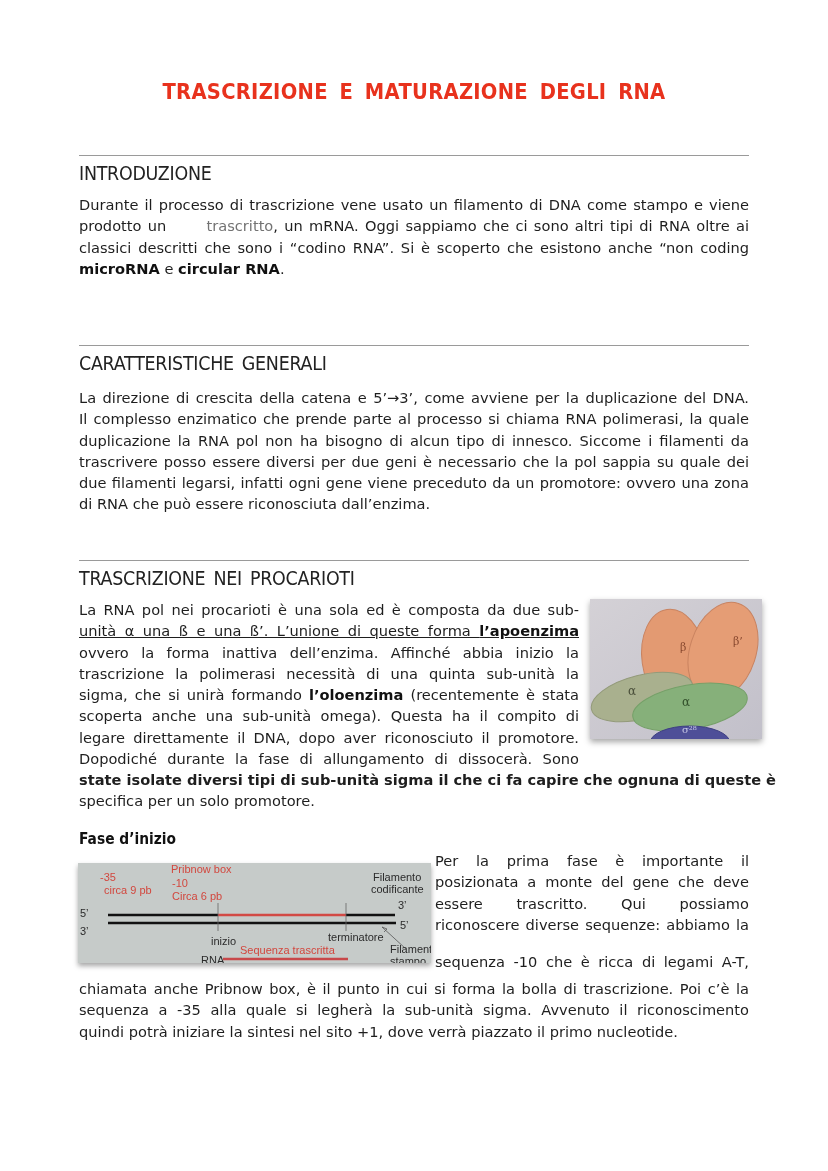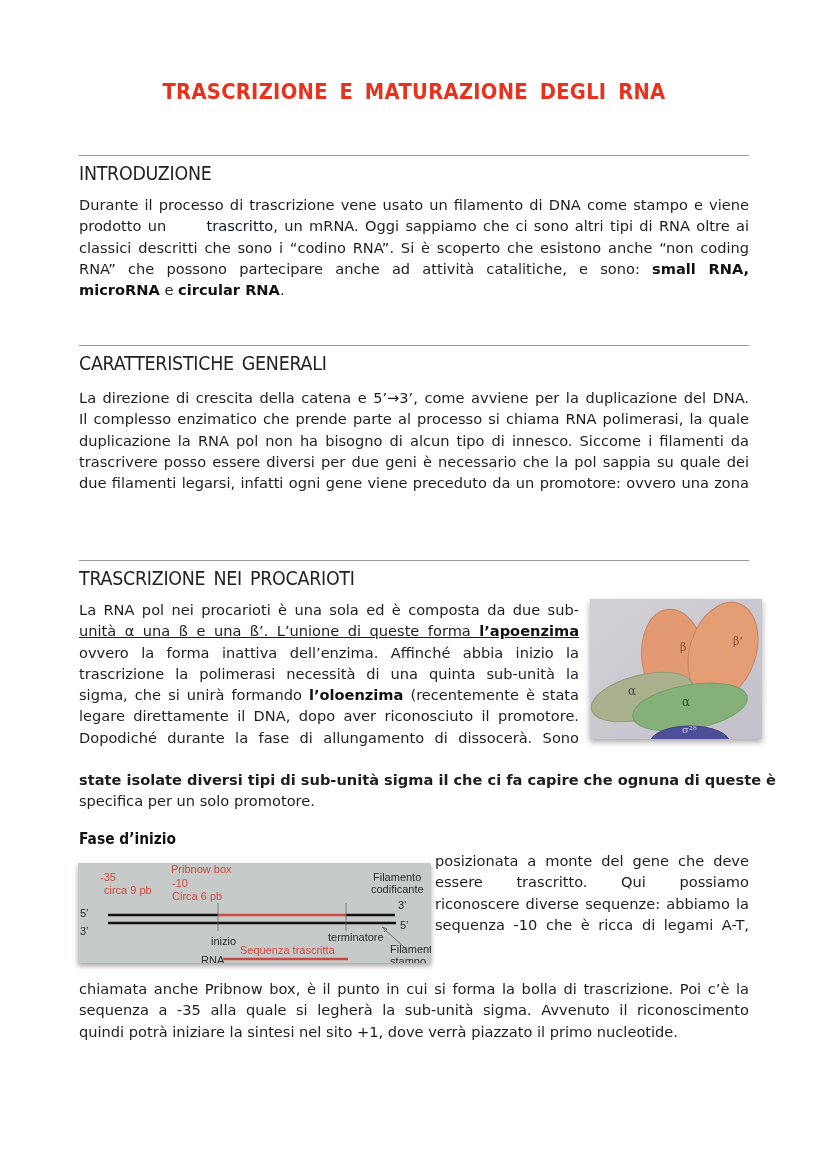--- a/index.html
+++ b/index.html
@@ -9,21 +9,21 @@
   .title { position: absolute; left: 0; width: 828px; top: 80px; text-align: center;
            font-family: "DejaVu Sans", sans-serif; font-size: 21px; font-weight: bold;
            color: #e8321d; letter-spacing: 0.3px; word-spacing: 5px; transform: scaleX(0.93); transform-origin: center; }
   .rule { position: absolute; left: 79px; width: 670px; height: 1px; background: #9a9a9a; }
   .h { position: absolute; left: 79px; font-family: "DejaVu Sans", sans-serif; font-size: 19px;
        color: #222; letter-spacing: -0.3px; word-spacing: 3px; transform: scaleX(0.92); transform-origin: left; white-space: nowrap; }
   .p { position: absolute; left: 79px; width: 670px; font-family: "DejaVu Sans", sans-serif;
        font-size: 14.6px; line-height: 21.3px; text-align: justify; color: #1e1e1e; }
   .p .ln { display: block; white-space: nowrap; text-align-last: justify; text-align: justify; }
   .p .ln.last { text-align-last: left; }
-  .red { color: #0f172a; margin-left: 34px; }
+  .red { color: #737373; margin-left: 34px; }
   b { font-weight: bold; color: #111; }
   .subh { position: absolute; left: 79px; top: 830px; font-family: "DejaVu Sans", sans-serif;
           font-size: 15px; font-weight: bold; color: #111; transform: scaleX(0.92); transform-origin: left; }
   
   .fig1 { position: absolute; left: 590px; top: 599px; width: 172px; height: 140px; background: #c9c7d0;
           box-shadow: 0 3px 6px rgba(0,0,0,0.35); overflow: hidden; }
   
   .fig2 { position: absolute; left: 78px; top: 863px; width: 353px; height: 100px; background: #c6cbc9;
           box-shadow: 0 3px 5px rgba(0,0,0,0.35); overflow: hidden; }
   .fig2 .lbl { position: absolute; font-family: "Liberation Sans", sans-serif; font-size: 11px; white-space: nowrap; color: #2b2b2b; }
@@ -35,42 +35,43 @@
 <div class="page">
 
   <div class="title">TRASCRIZIONE E MATURAZIONE DEGLI RNA</div>
 
   <div class="rule" style="top:155px"></div>
   <div class="h" style="top:162px">INTRODUZIONE</div>
   <div class="p" style="top:194px">
     <span class="ln" style="display: block;">Durante il processo di trascrizione vene usato un filamento di DNA come stampo e viene</span>
     <span class="ln" style="display: block;"><span>prodotto un </span><span class="red">trascritto</span><span>, un mRNA. Oggi sappiamo che ci sono altri tipi di RNA oltre ai</span></span>
     <span class="ln" style="display: block;">classici descritti che sono i “codino RNA”. Si è scoperto che esistono anche “non coding</span>
-    <span class="ln" style="display: block;"><span>RNA” che possono partecipare anche ad attività catalitiche, e sono: </span><b>small RNA,</b></span>
     <span class="ln last" style="display: block;"><b>microRNA</b><span> e </span><b>circular RNA</b><span>.</span></span>
   </div>
 
   <div class="rule" style="top:345px"></div>
   <div class="h" style="top:352px">CARATTERISTICHE GENERALI</div>
   <div class="p" style="top:387px">
     <span class="ln" style="display: block;">La direzione di crescita della catena e 5’→3’, come avviene per la duplicazione del DNA.</span>
     <span class="ln" style="display: block;">Il complesso enzimatico che prende parte al processo si chiama RNA polimerasi, la quale</span>
     <span class="ln" style="display: block;">duplicazione la RNA pol non ha bisogno di alcun tipo di innesco. Siccome i filamenti da</span>
     <span class="ln" style="display: block;">trascrivere posso essere diversi per due geni è necessario che la pol sappia su quale dei</span>
     <span class="ln" style="display: block;">due filamenti legarsi, infatti ogni gene viene preceduto da un promotore: ovvero una zona</span>
+    <span class="ln last" style="display: block;">di RNA che può essere riconosciuta dall’enzima.</span>
   </div>
 
   <div class="rule" style="top:560px"></div>
   <div class="h" style="top:567px">TRASCRIZIONE NEI PROCARIOTI</div>
   <div class="p" style="top:599px; width:500px">
     <span class="ln" style="display: block;">La RNA pol nei procarioti è una sola ed è composta da due sub-</span>
     <span class="ln" style="display: block; text-decoration: underline;"><span>unità α una ß e una ß’. L’unione di queste forma </span><b>l’apoenzima</b></span>
     <span class="ln" style="display: block;">ovvero la forma inattiva dell’enzima. Affinché abbia inizio la</span>
     <span class="ln" style="display: block;">trascrizione la polimerasi necessità di una quinta sub-unità la</span>
     <span class="ln" style="display: block;"><span>sigma, che si unirà formando </span><b>l’oloenzima</b><span> (recentemente è stata</span></span>
+    <span class="ln" style="display: block;">scoperta anche una sub-unità omega). Questa ha il compito di</span>
     <span class="ln" style="display: block;">legare direttamente il DNA, dopo aver riconosciuto il promotore.</span>
     <span class="ln" style="display: block;">Dopodiché durante la fase di allungamento di dissocerà. Sono</span>
   </div>
   <div class="p" style="top:769px">
     <span class="ln" style="display: block; font-weight: bold;">state isolate diversi tipi di sub-unità sigma il che ci fa capire che ognuna di queste è</span>
     <span class="ln last" style="display: block;">specifica per un solo promotore.</span>
   </div>
 
   <div class="fig1">
     <svg width="172" height="140" viewBox="0 0 172 140">
@@ -121,24 +122,25 @@
     <span class="lbl" style="left:2px;top:62px">3’</span>
     <span class="lbl" style="left:133px;top:72px">inizio</span>
     <span class="lbl" style="left:250px;top:68px">terminatore</span>
     <span class="lbl r" style="left:162px;top:81px">Sequenza trascritta</span>
     <span class="lbl" style="left:123px;top:91px">RNA</span>
     <span class="lbl" style="left:312px;top:80px">Filamento</span>
     <span class="lbl" style="left:312px;top:92px">stampo</span>
   </div>
 
   <div class="p" style="top:850px; left:435px; width:314px">
+    <span class="ln" style="display: block;">Per la prima fase è importante il</span>
     <span class="ln" style="display: block;">posizionata a monte del gene che deve</span>
     <span class="ln" style="display: block;">essere trascritto. Qui possiamo</span>
     <span class="ln" style="display: block;">riconoscere diverse sequenze: abbiamo la</span>
-    <span class="ln" style="display: block;">sequenza -10 che è ricca di legami A-T,</span>
+    <span class="ln" style="display: block; margin-top: 16px;">sequenza -10 che è ricca di legami A-T,</span>
   </div>
   <div class="p" style="top:978px">
     <span class="ln" style="display: block;">chiamata anche Pribnow box, è il punto in cui si forma la bolla di trascrizione. Poi c’è la</span>
     <span class="ln" style="display: block;">sequenza a -35 alla quale si legherà la sub-unità sigma. Avvenuto il riconoscimento</span>
     <span class="ln last" style="display: block;">quindi potrà iniziare la sintesi nel sito +1, dove verrà piazzato il primo nucleotide.</span>
   </div>
 
 </div>
 
 </body></html>

